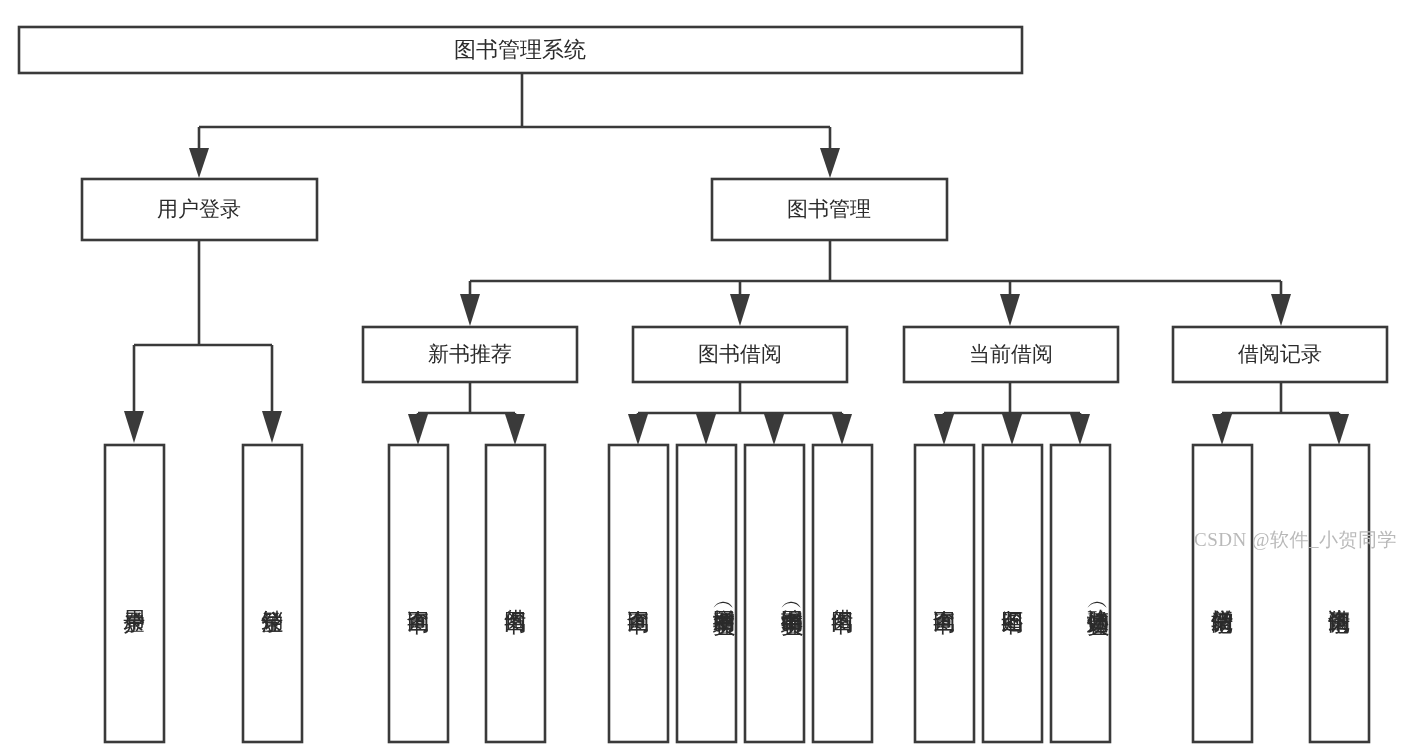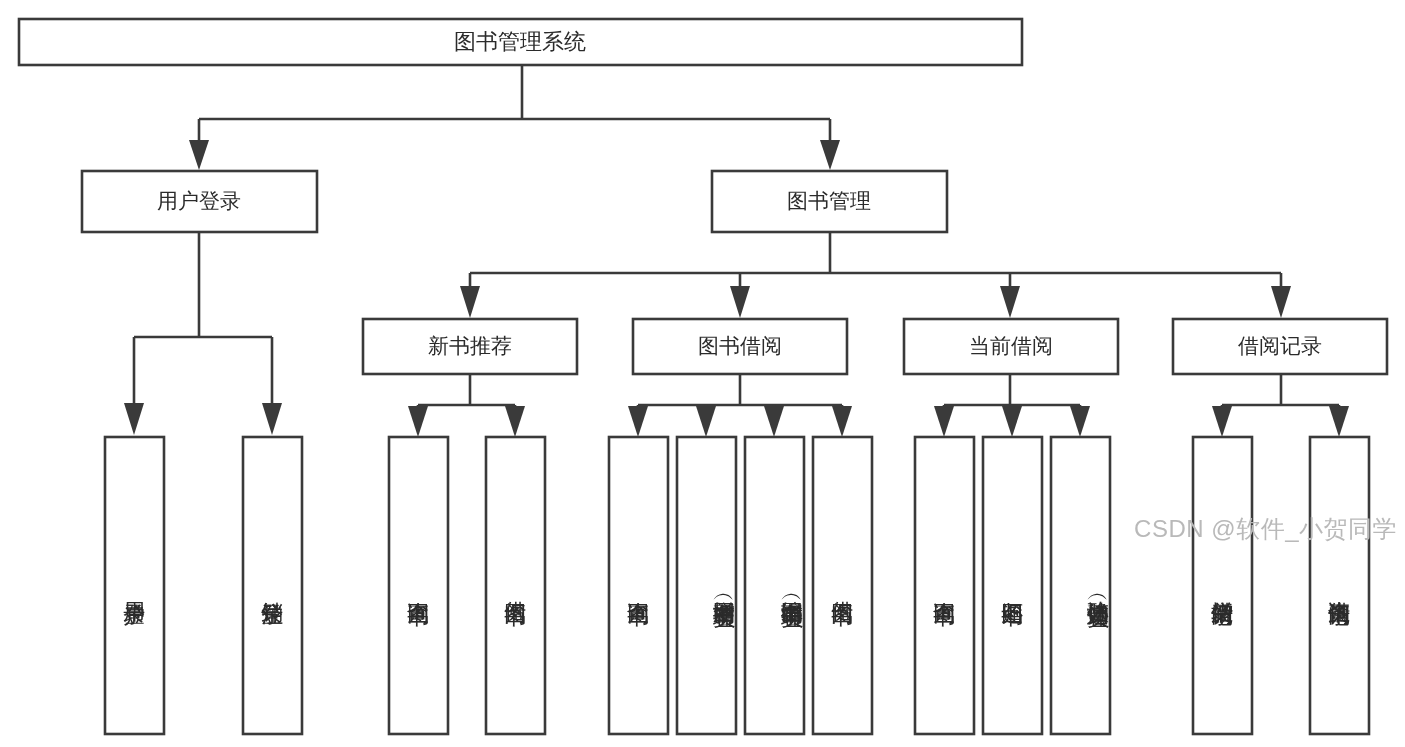--- a/index.html
+++ b/index.html
@@ -10,21 +10,21 @@
   body {
     width: 1405px;
     height: 747px;
     font-family: "DejaVu Sans", "Liberation Sans", sans-serif;
     overflow: hidden;
     position: relative;
   }
   #diagram-root {
     position: absolute;
     left: 0;
-    top: 0;
+    top: 8px;
     width: 1405px;
     height: 549px;
   }
   svg.canvas {
     display: block;
     width: 1405px;
     height: 747px;
   }
   .node-rect {
     fill: #ffffff;
@@ -63,22 +63,22 @@
     line-height: 1.06;
     color: #2b2b2b;
     letter-spacing: 1px;
     white-space: nowrap;
     pointer-events: none;
   }
   .watermark {
     position: absolute;
     right: 8px;
     bottom: 4px;
-    font-family: Liberation Sans, sans-serif;
-    font-size: 24px;
+    font-family: Liberation Serif, serif;
+    font-size: 19px;
     color: #b9b9b9;
     letter-spacing: 0.5px;
     user-select: none;
   }
 </style>
 </head>
 <body>
 
 <div id="diagram-root">
 

